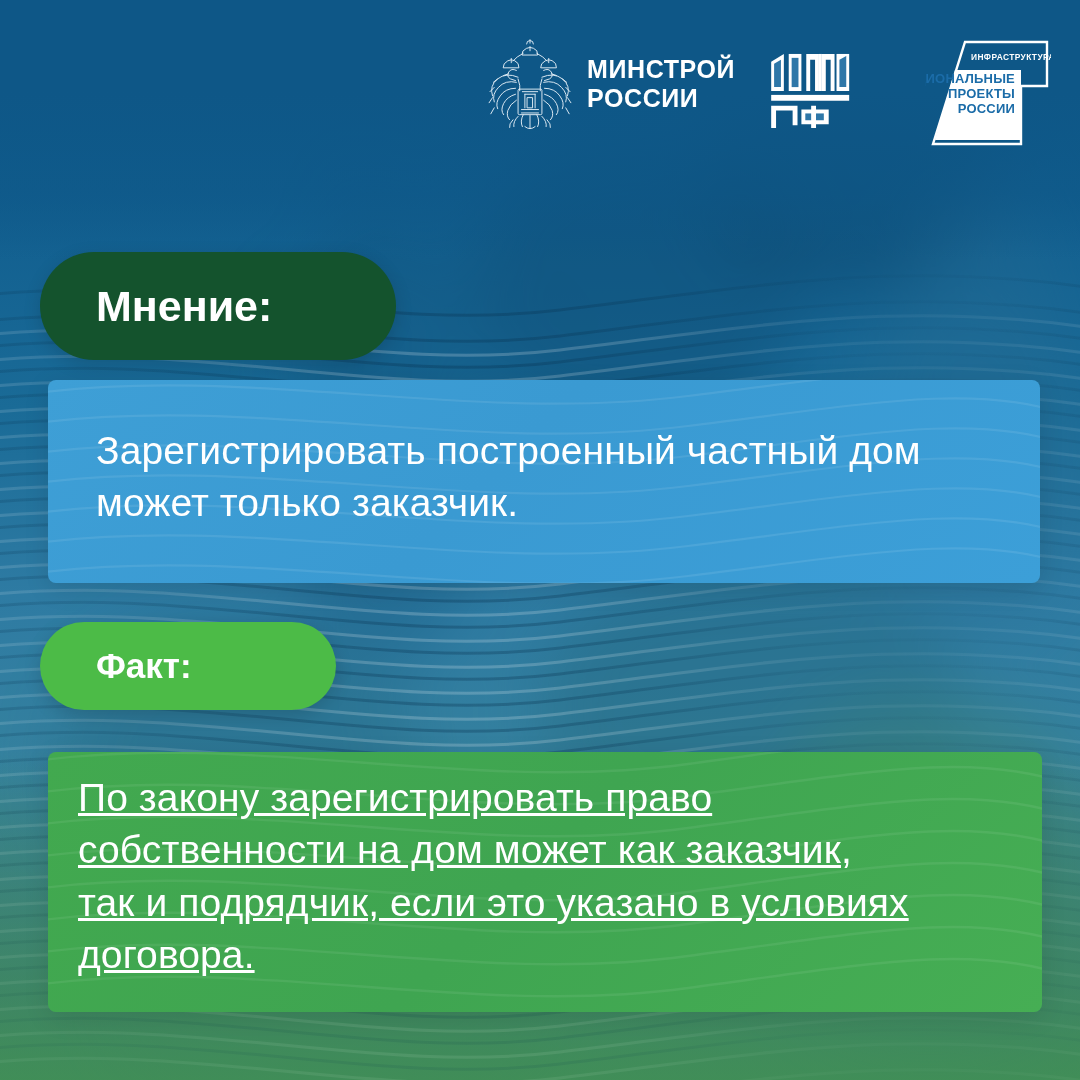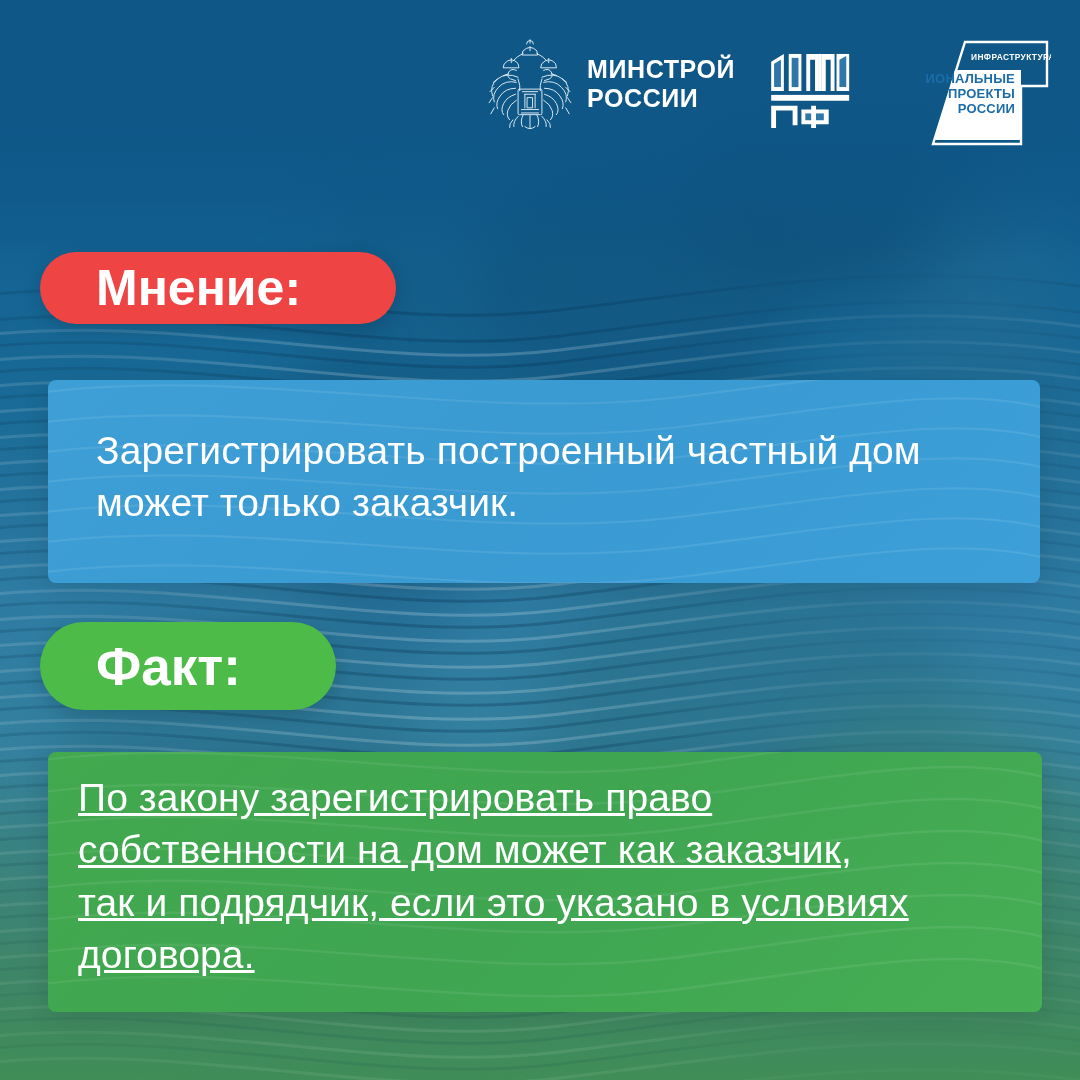--- a/index.html
+++ b/index.html
@@ -60,26 +60,26 @@
   .logo-np{position:absolute;left:925px;top:36px;width:126px;height:116px;}
 
   
   .pill{
     position:absolute;display:flex;align-items:center;
     border-radius:999px;color:#fff;font-weight:700;
     box-shadow:0 5px 18px rgba(0,0,0,.14);
   }
   .pill span{display:block;}
   .pill-opinion{
-    left:40px;top:252px;width:300px;height:72px;
-    background:#ef4444;padding-left:56px;font-size:50px;
+    left:40px;top:252px;width:300px;height:108px;
+    background:#14532d;padding-left:56px;font-size:43px;
   }
   .pill-fact{
     left:40px;top:622px;width:240px;height:88px;
-    background:#4CBB47;padding-left:56px;font-size:53px;
+    background:#4CBB47;padding-left:56px;font-size:35px;
   }
 
   .card{
     position:absolute;border-radius:8px;overflow:hidden;
     box-shadow:0 6px 26px rgba(0,0,0,.10);
   }
   .card .card-waves{position:absolute;inset:0;opacity:.55;}
   .card .card-waves svg{width:100%;height:100%;display:block;}
   .card .card-text{
     position:relative;color:#fff;font-size:39px;line-height:1.34;

